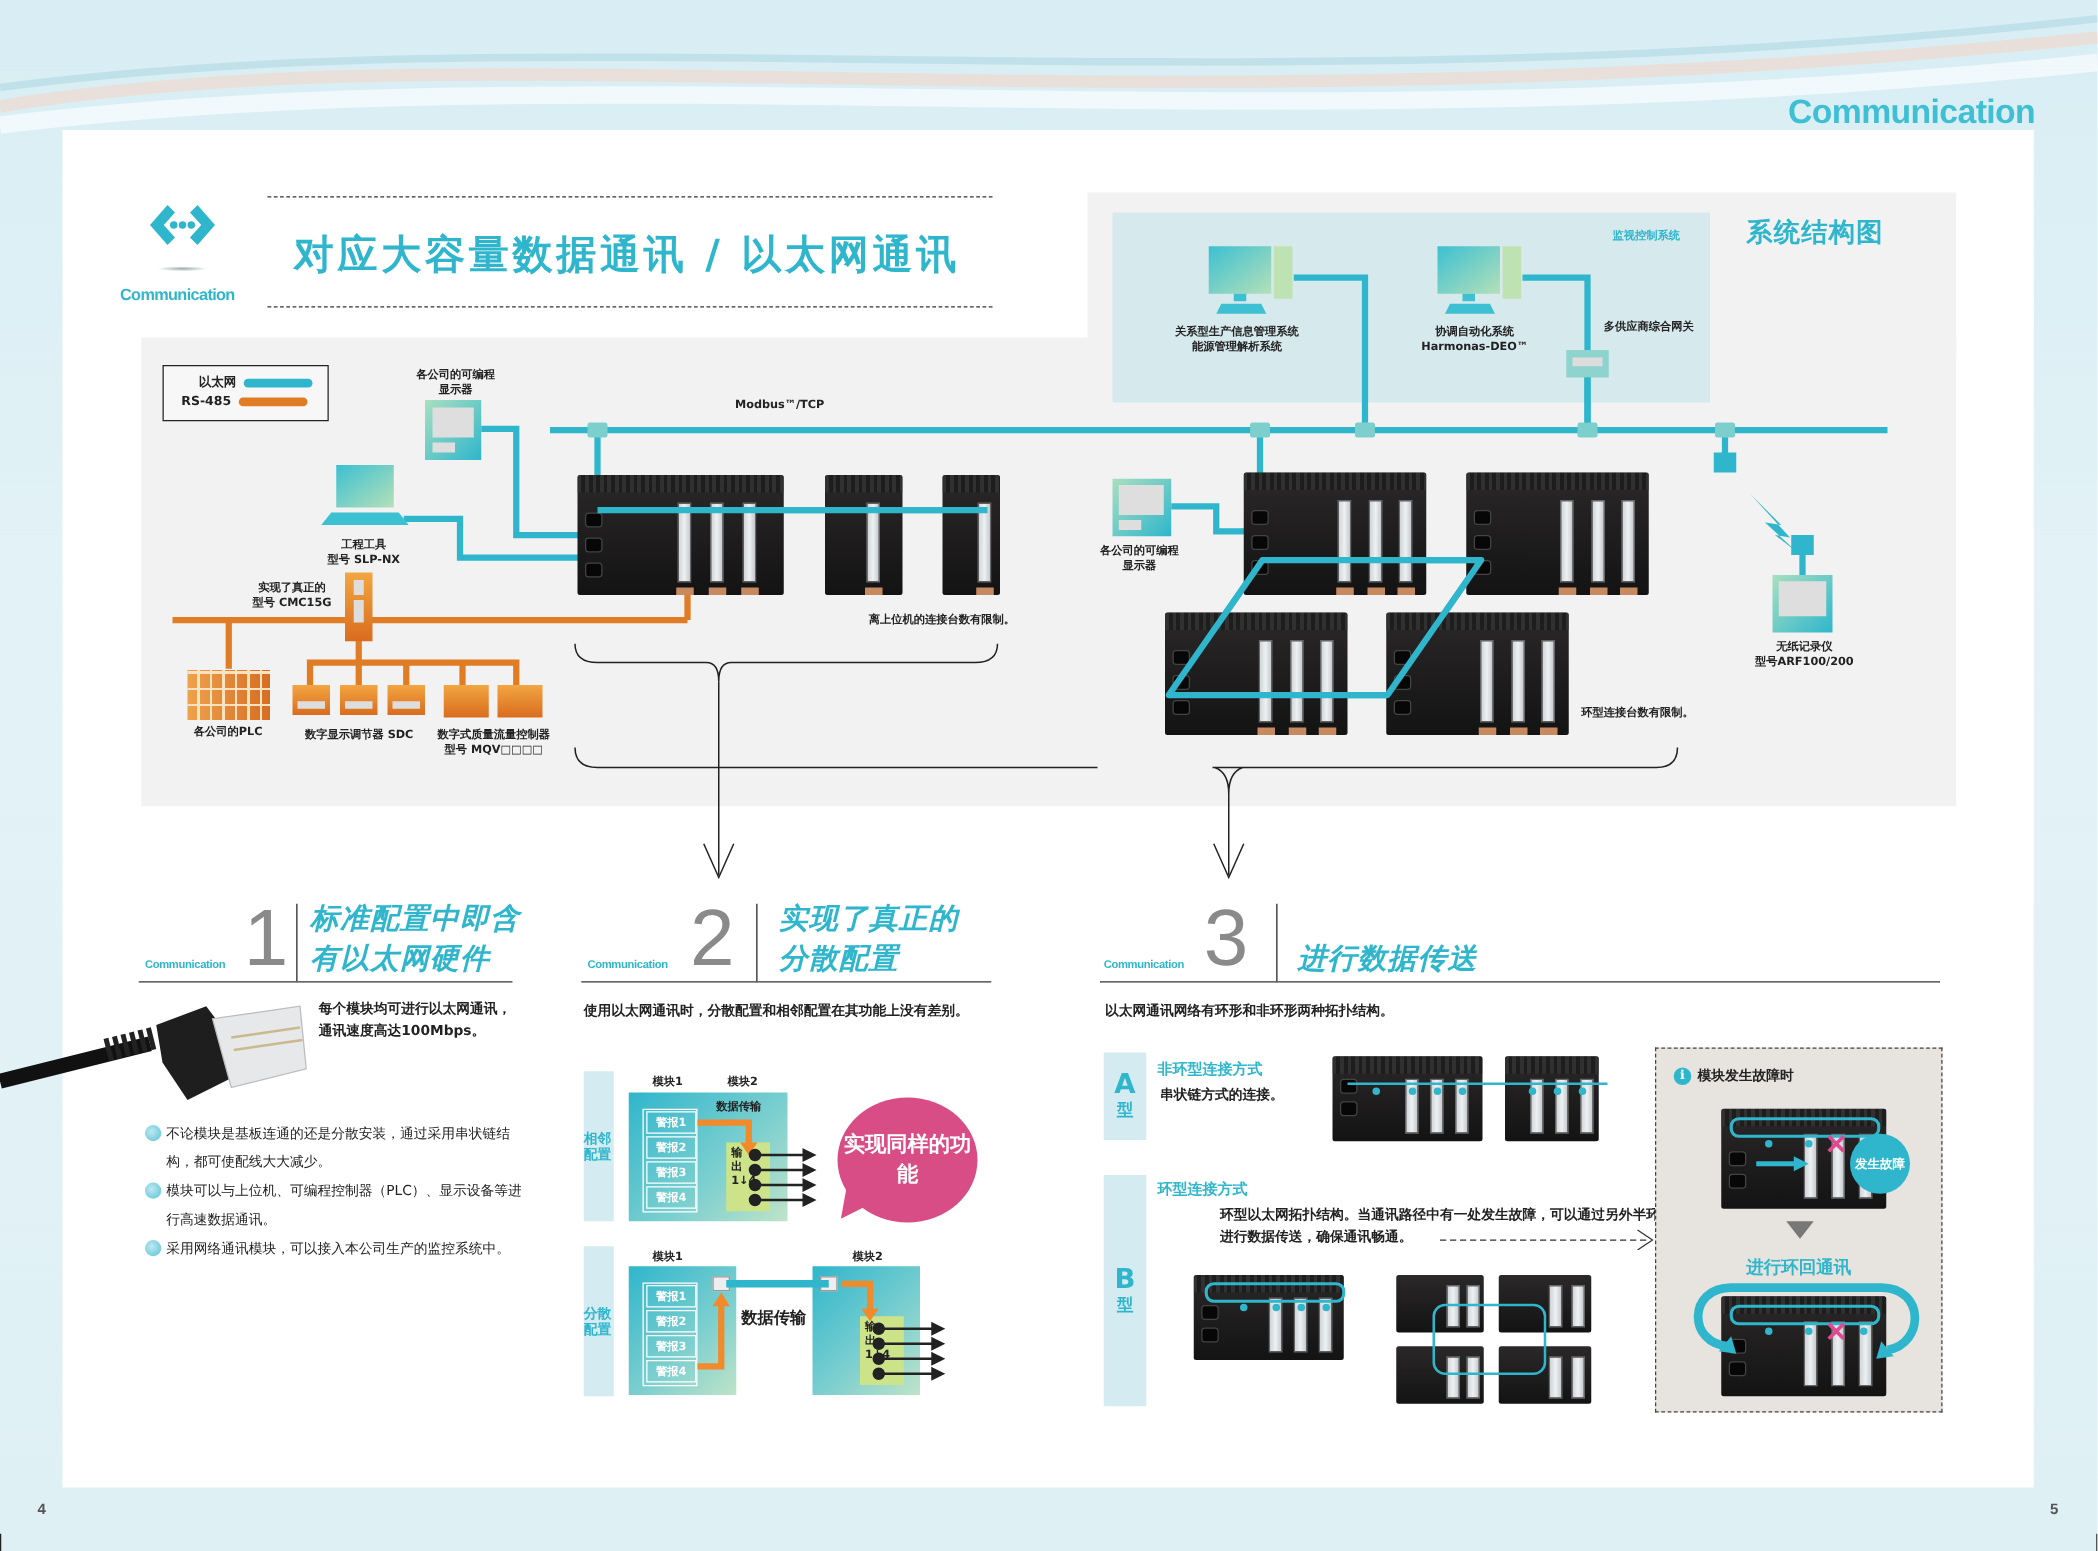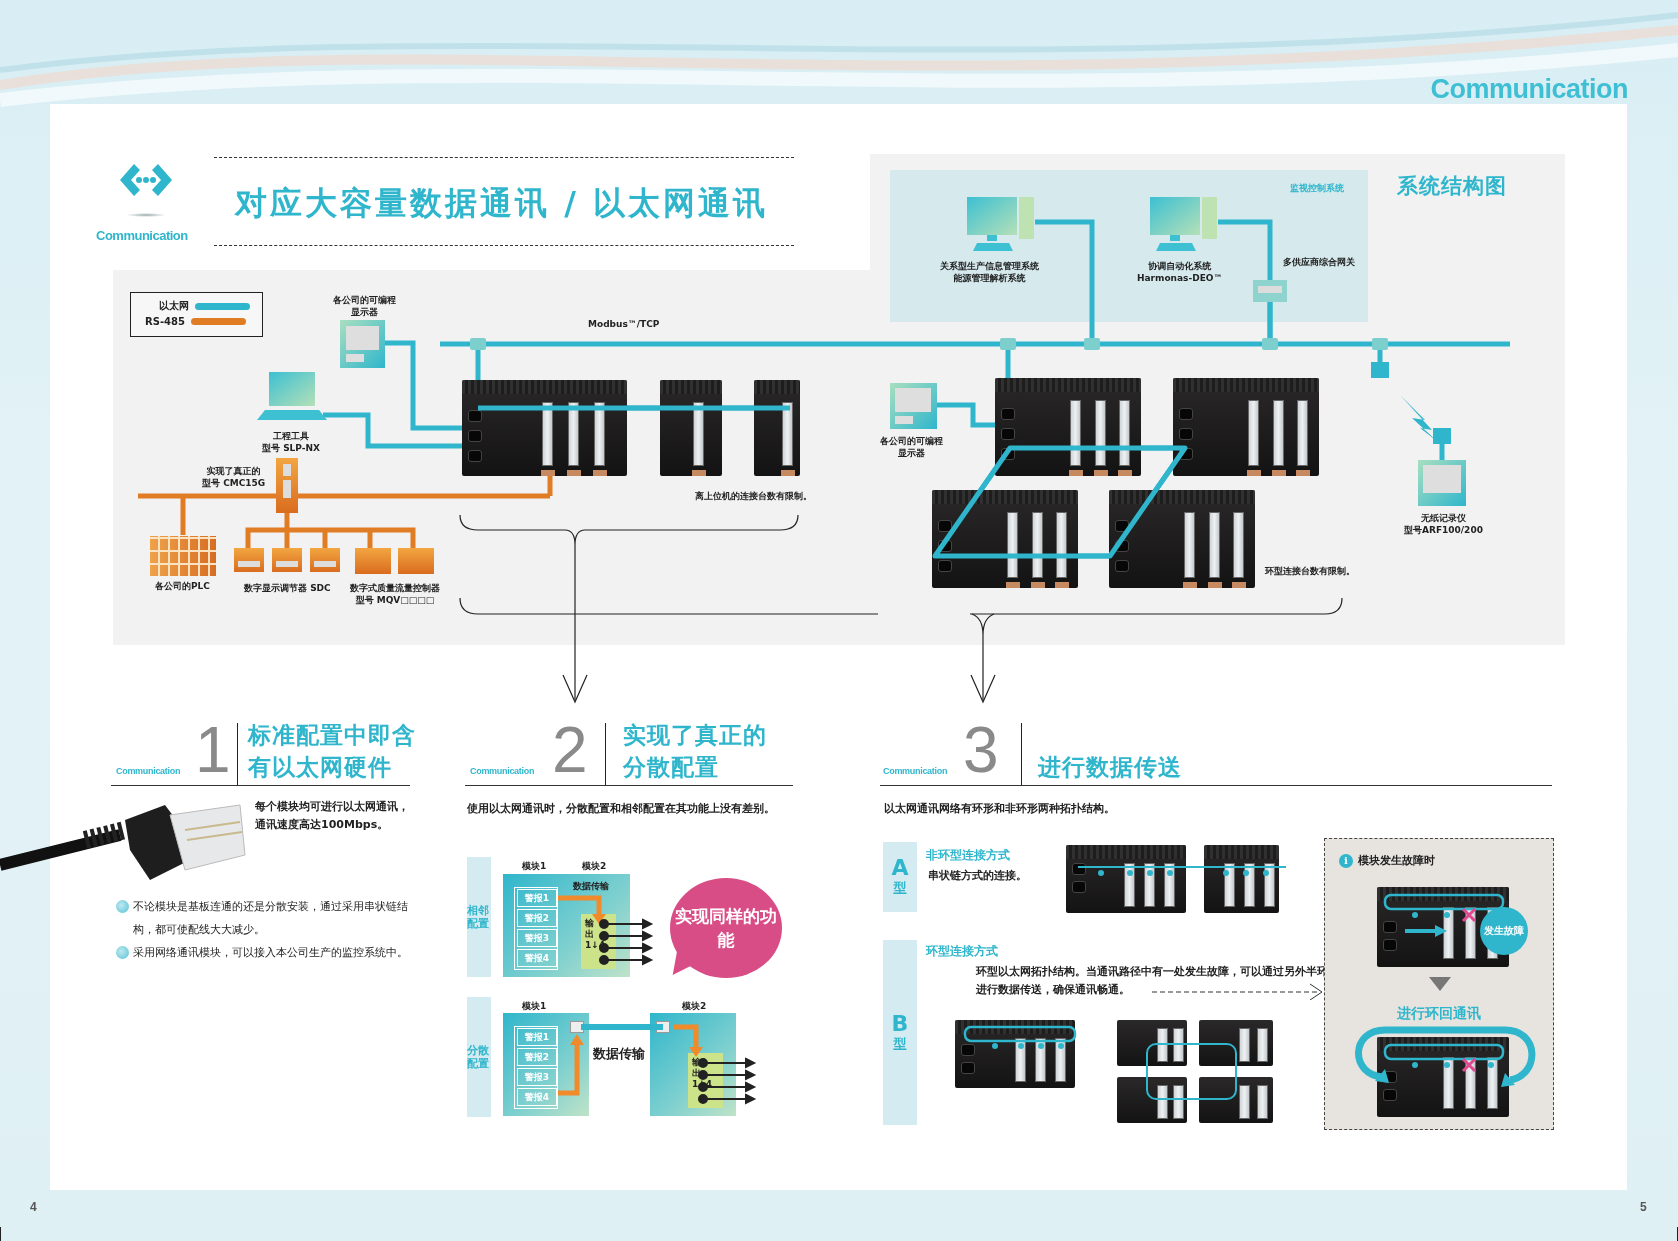--- a/index.html
+++ b/index.html
@@ -47,31 +47,31 @@
   .plc .topbar { position: absolute; left: 0; right: 0; top: 0; height: 14px; background: repeating-linear-gradient(90deg,#333 0 3px,#1b1b1b 3px 6px); opacity: .8; }
 
   .screen-dev { position: absolute; background: linear-gradient(135deg,#a9dfc0,#2fb6cc); }
   .screen-dev .scr { position: absolute; background: #dedede; }
 
   
   .sec-num { position: absolute; font-family: "Liberation Sans", sans-serif; font-size: 64px; color: #8a8a8a; font-weight: normal; line-height: 64px; }
   .sec-comm { position: absolute; font-size: 9px; font-weight: bold; color: #2fb6cc; font-family: "Liberation Sans", sans-serif; letter-spacing: -0.3px; }
   .sec-vline { position: absolute; width: 1px; background: #222; }
   .sec-hline { position: absolute; height: 1px; background: #333; }
-  .sec-title { position: absolute; font-size: 23px; font-weight: bold; color: #2fb6cc; line-height: 32px; letter-spacing: 1px; }
+  .sec-title { position: absolute; font-size: 23px; font-weight: bold; color: #2fb6cc; line-height: 32px; letter-spacing: 1px; font-style: italic; }
 
   .bullets { position: absolute; left: 116px; top: 895px; width: 310px; }
   .bullet { display: flex; font-size: 11px; font-weight: normal; line-height: 23px; margin-bottom: 0; }
   .bullet .dot { flex: 0 0 13px; height: 13px; margin-top: 5px; margin-right: 4px; border-radius: 50%; background: radial-gradient(circle at 40% 40%, #bfe8f0, #56c2d5); }
 
   .vtab { position: absolute; background: #d4ebf1; display: flex; flex-direction: column; align-items: center; justify-content: center; color: #2fb6cc; font-weight: bold; }
   .modbox { position: absolute; background: linear-gradient(135deg,#2fb6cc 0%, #7fd0cf 60%, #bfe3c8 100%); }
   .alarm { position: absolute; left: 14px; width: 40px; height: 18px; border: 1.5px solid #fff; color: #fff; font-size: 9px; font-weight: bold; display: flex; align-items: center; justify-content: center; }
   .outbox { position: absolute; background: #cde38a; }
-  .bubble { position: absolute; left: 670px; top: 878px; width: 112px; height: 100px; border-radius: 50%; background: #d94d86; color: #fff; font-size: 17px; font-weight: bold; text-align: center; display: flex; align-items: center; justify-content: center; line-height: 24px; }
+  .bubble { position: absolute; left: 670px; top: 878px; width: 112px; height: 100px; border-radius: 50%; background: #d94d86; color: #fff; font-size: 17px; font-weight: bold; text-align: center; display: flex; align-items: center; justify-content: center; line-height: 24px; font-family: Liberation Serif, serif; }
   .bubble-tail { position: absolute; left: 668px; top: 952px; width: 0; height: 0; border-left: 12px solid transparent; border-right: 14px solid transparent; border-top: 26px solid #d94d86; transform: rotate(35deg); }
 
   .fault-box { position: absolute; left: 1324px; top: 838px; width: 230px; height: 292px; background: #e7e4df; border: 1px dashed #444; }
   .fault-head { position: absolute; left: 14px; top: 14px; font-size: 11px; font-weight: bold; display: flex; align-items: center; gap: 5px; }
   .info-dot { width: 14px; height: 14px; border-radius: 50%; background: #2fb6cc; color: #fff; font-size: 10px; display: flex; align-items: center; justify-content: center; font-family: "DejaVu Serif", serif; }
   .fault-badge { position: absolute; left: 155px; top: 68px; width: 48px; height: 48px; border-radius: 50%; background: #2fb6cc; color: #fff; font-size: 10px; font-weight: bold; display: flex; align-items: center; justify-content: center; }
   .loop-title { position: absolute; left: 0; right: 0; top: 166px; text-align: center; font-size: 14px; font-weight: bold; color: #2fb6cc; }
   .arrow-down { position: absolute; left: 104px; top: 138px; width: 0; height: 0; border-left: 11px solid transparent; border-right: 11px solid transparent; border-top: 14px solid #777; }
   .cable { position: absolute; left: 0; top: 800px; width: 250px; height: 120px; }
 </style>
@@ -367,20 +367,24 @@
   <polygon points="125,20 165,5 180,25 190,60 150,80 130,50" fill="#1e1e1e"></polygon>
   <polygon points="170,15 240,5 245,55 185,70" fill="#e6e8ea" stroke="#bbb"></polygon>
   <line x1="185" y1="30" x2="240" y2="22" stroke="#c9b98c" stroke-width="2"></line>
   <line x1="187" y1="40" x2="242" y2="32" stroke="#c9b98c" stroke-width="2"></line>
 </svg>
 
 <div class="bullets">
   <div class="bullet">
       <span class="dot"></span>
       <span>不论模块是基板连通的还是分散安装，通过采用串状链结构，都可使配线大大减少。</span>
+    </div>
+  <div class="bullet">
+      <span class="dot"></span>
+      <span>模块可以与上位机、可编程控制器（PLC）、显示设备等进行高速数据通讯。</span>
     </div>
   <div class="bullet">
       <span class="dot"></span>
       <span>采用网络通讯模块，可以接入本公司生产的监控系统中。</span>
     </div>
 </div>
 
 <div class="sec-comm" style="left:470px;top:766px">Communication</div>
 <div class="sec-num" style="left:552px;top:718px">2</div>
 <div class="sec-vline" style="left:605px;top:723px;height:62px"></div>

